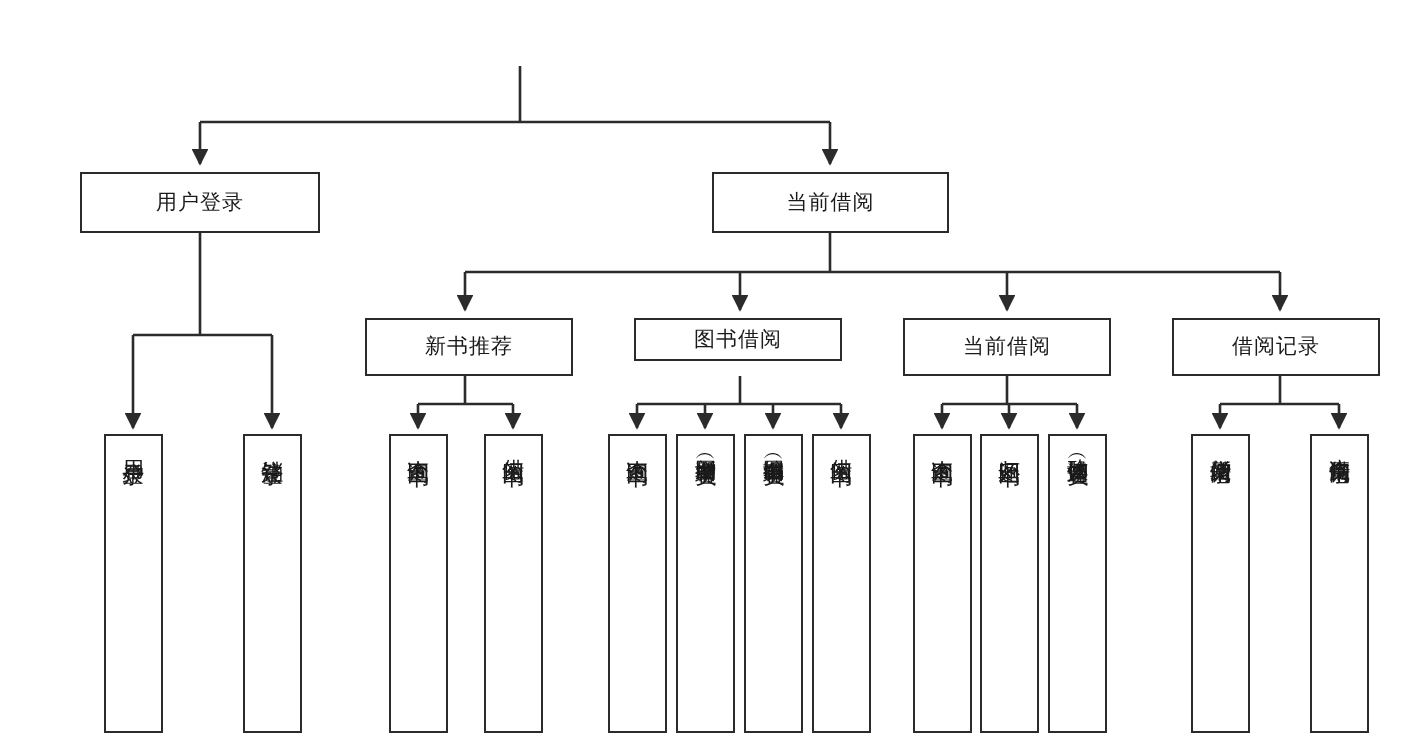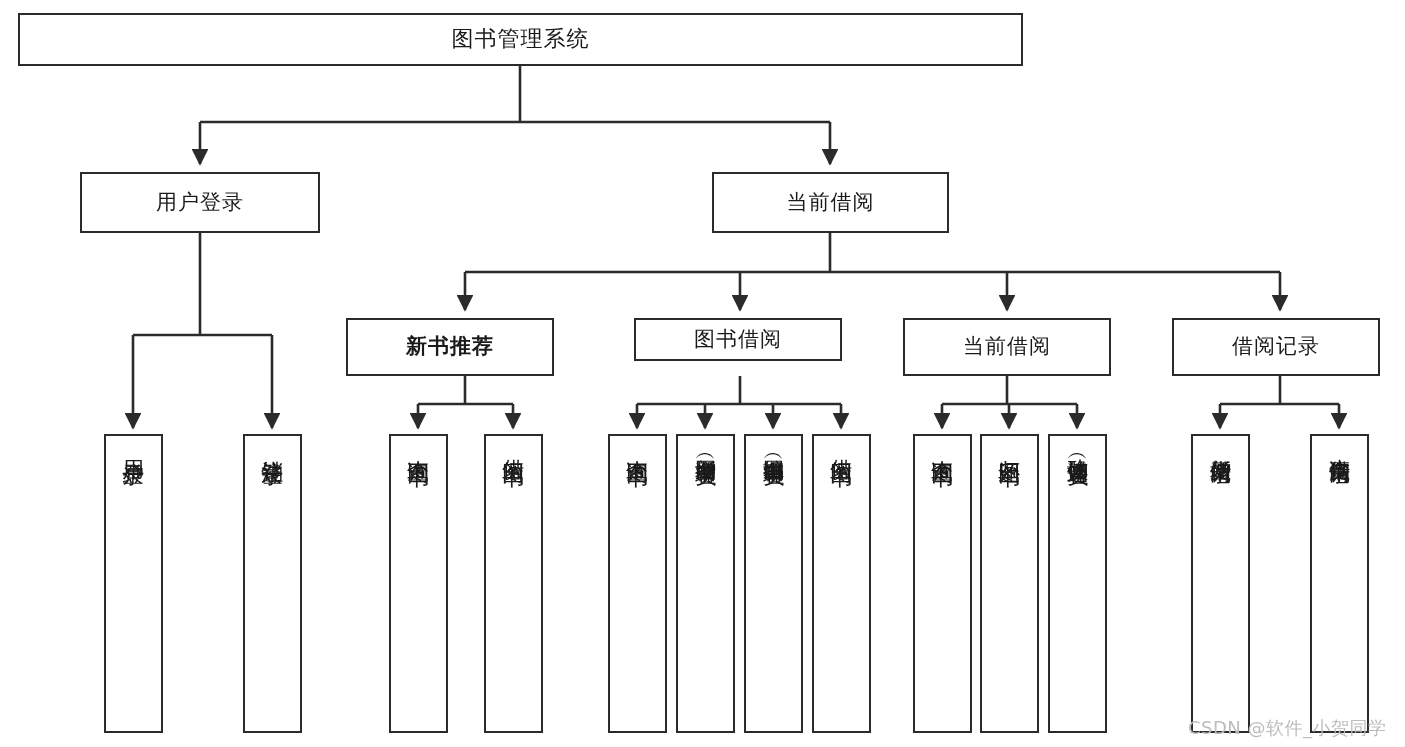--- a/index.html
+++ b/index.html
@@ -120,32 +120,29 @@
       <path d="M 1009 404 L 1009 428" marker-end="url(#arrow)"></path>
       <path d="M 1077 404 L 1077 428" marker-end="url(#arrow)"></path>
 
       <path d="M 1280 376 L 1280 404"></path>
       <path d="M 1220 404 L 1339 404"></path>
       <path d="M 1220 404 L 1220 428" marker-end="url(#arrow)"></path>
       <path d="M 1339 404 L 1339 428" marker-end="url(#arrow)"></path>
     </g>
   </svg>
 
-  <div class="node root" style="left:18px; top:13px; width:1005px; height:53px;">
-    <span class="label-h">图书管理系统</span>
-  </div>
 
   <div class="node" style="left:80px; top:172px; width:240px; height:61px;">
     <span class="label-h">用户登录</span>
   </div>
   <div class="node" style="left:712px; top:172px; width:237px; height:61px;">
     <span class="label-h">当前借阅</span>
   </div>
 
-  <div class="node" style="left:346px; top:318px; width:208px; height:58px;font-weight:bold;">
+  <div class="node" style="left:365px; top:318px; width:208px; height:58px;">
     <span class="label-h">新书推荐</span>
   </div>
   <div class="node" style="left:634px; top:318px; width:208px; height:43px;">
     <span class="label-h">图书借阅</span>
   </div>
   <div class="node" style="left:903px; top:318px; width:208px; height:58px;">
     <span class="label-h">当前借阅</span>
   </div>
   <div class="node" style="left:1172px; top:318px; width:208px; height:58px;">
     <span class="label-h">借阅记录</span>
@@ -188,15 +185,14 @@
     <span class="label-v">确认归还（管理员）</span>
   </div>
 
   <div class="node leaf tall" style="left:1191px; top:434px; width:59px; height:299px;">
     <span class="label-v">新增借阅记录</span>
   </div>
   <div class="node leaf tall" style="left:1310px; top:434px; width:59px; height:299px;">
     <span class="label-v">查询借阅记录</span>
   </div>
 
-  <div class="watermark">CSDN @软件_小贺同学</div>
 
 </div>
 
 </body></html>

